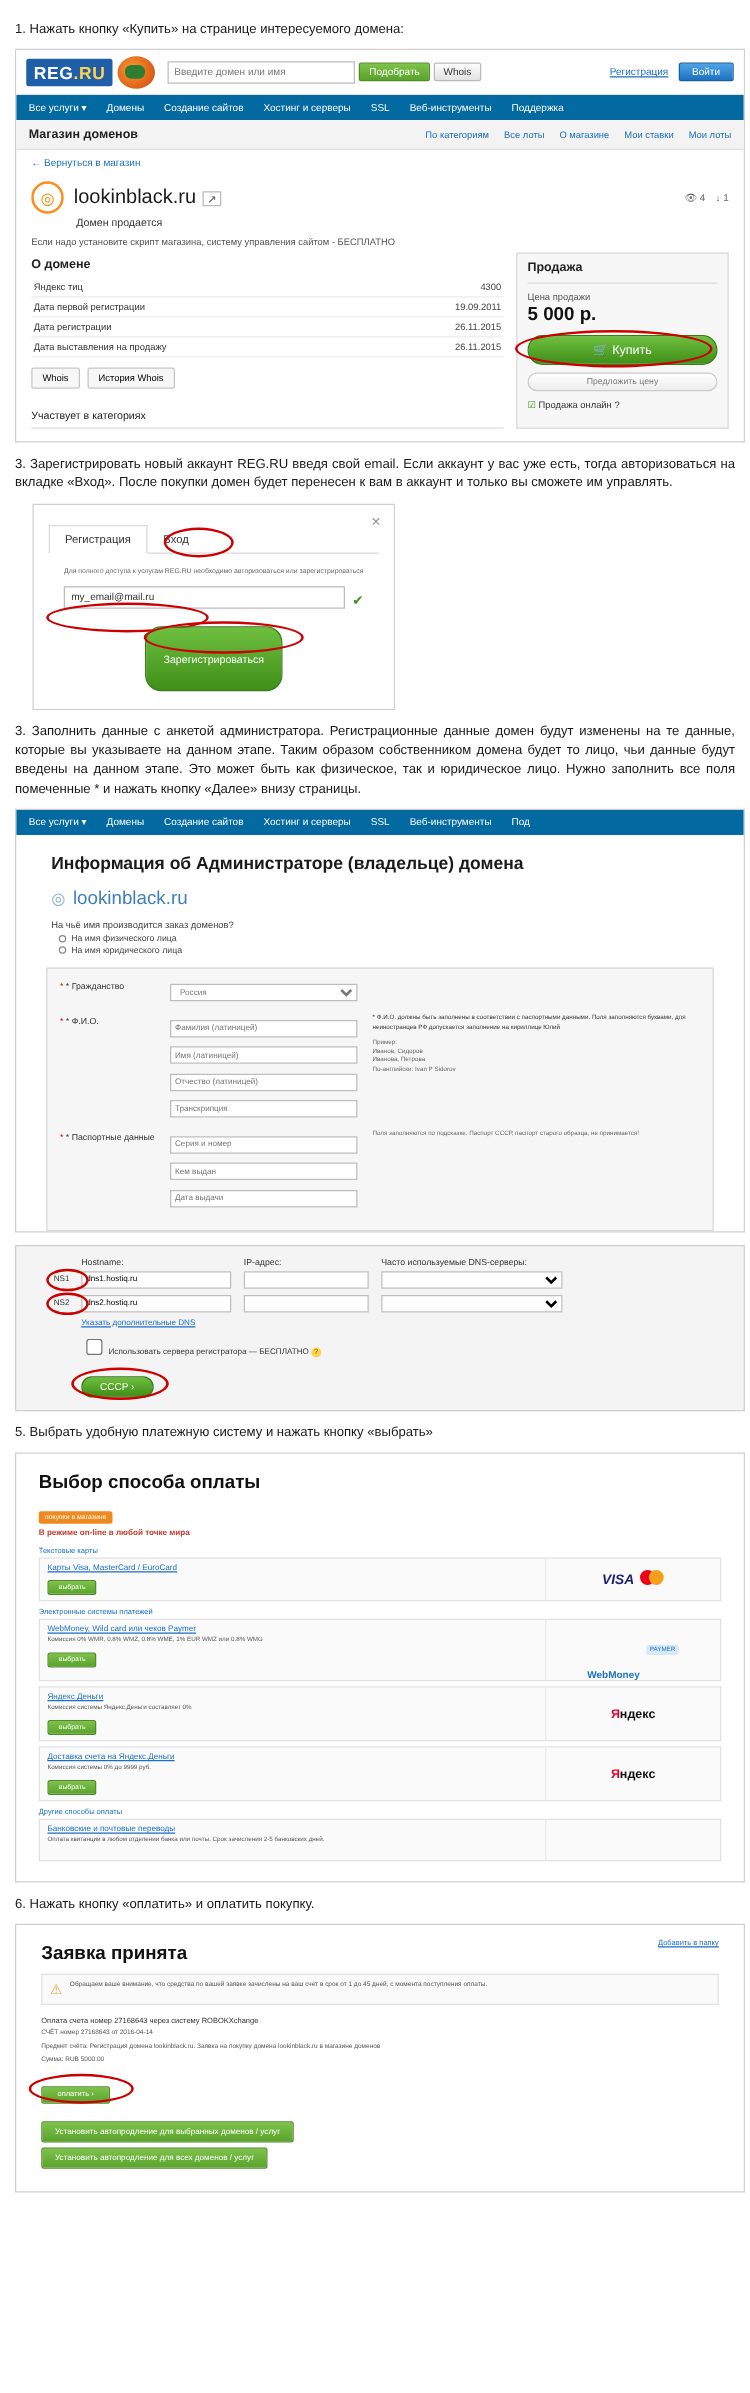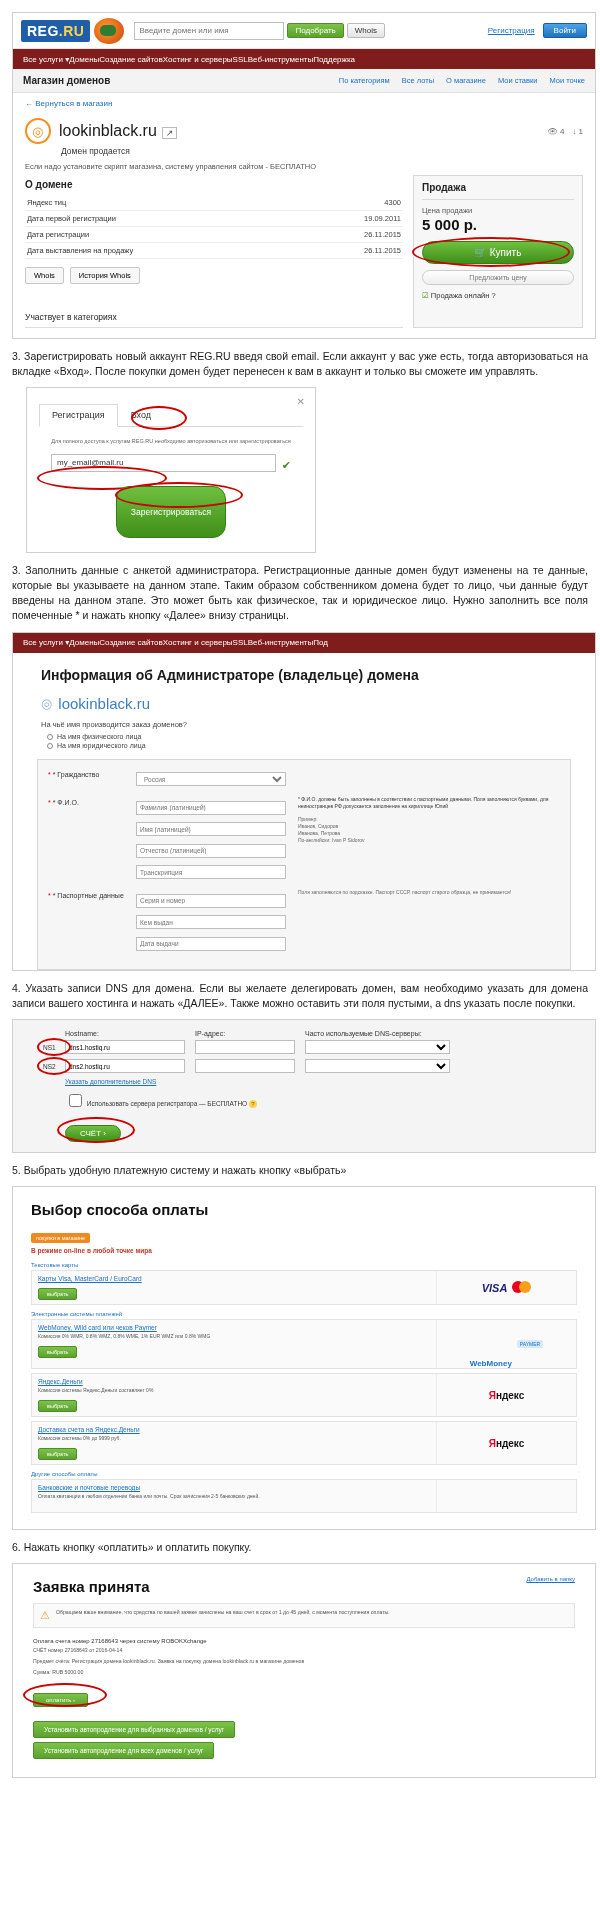--- a/index.html
+++ b/index.html
@@ -66,22 +66,22 @@
     background: linear-gradient(#fdfdfd,#e2e2e2); color: #333; border: 1px solid #bbb;
     font-size: 8px; padding: 2px 7px; margin-left: 3px; border-radius: 2px; cursor: pointer;
   }
   .top-right { margin-left: auto; display: flex; align-items: center; gap: 8px; }
   .link-blue { color: #1a6fc4; font-size: 8px; text-decoration: underline; cursor: pointer; }
   .btn-blue {
     background: linear-gradient(#4ea3e8,#1f72c0); color: #fff; border: 1px solid #1a5e9e;
     font-size: 8px; padding: 2px 10px; border-radius: 2px; cursor: pointer;
   }
   .navbar {
-    background: #7f1d1d; height: 20px; display: flex; align-items: center;
-    padding: 0 10px; 
+    background: #0369a1; height: 20px; display: flex; align-items: center;
+    padding: 0 10px; gap: 16px;
   }
   .navbar span { color: #fff; font-size: 8px; white-space: nowrap; cursor: pointer; }
   .shopbar {
     height: 24px; background: #f3f3f3; border-bottom: 1px solid #e0e0e0;
     display: flex; align-items: center; padding: 0 10px;
   }
   .shopbar .title { font-size: 10px; font-weight: bold; color: #222; }
   .shopbar .links { margin-left: auto; display: flex; gap: 12px; }
   .shopbar .links span { font-size: 7.5px; color: #1a6fc4; cursor: pointer; }
   .backrow { padding: 6px 12px; font-size: 8px; color: #1a6fc4; }
@@ -97,21 +97,21 @@
   .dsell { font-size: 8.5px; color: #333; padding: 2px 12px 0 48px; }
   .dnote { font-size: 7.5px; color: #555; padding: 6px 12px 4px 12px; }
   .s1-body { display: flex; padding: 0 12px 10px 12px; gap: 10px; }
   .s1-left { flex: 1; }
   .s1-left h4 { font-size: 10px; margin: 4px 0 5px 0; color: #222; }
   table.info { width: 100%; border-collapse: collapse; font-size: 7.5px; color: #333; }
   table.info td { border-bottom: 1px solid #ececec; padding: 3px 2px; }
   table.info td.v { text-align: right; color: #444; width: 72px; }
   .pillrow { margin-top: 8px; display: flex; gap: 6px; }
   .pill { border: 1px solid #c6c6c6; background: #f7f7f7; font-size: 7.5px; padding: 3px 8px; border-radius: 2px; cursor: pointer; }
-  .catline { margin-top: 28px; font-size: 8.5px; color: #222; border-bottom: 1px solid #ddd; padding-bottom: 5px; }
+  .catline { margin-top: 16px; font-size: 8.5px; color: #222; border-bottom: 1px solid #ddd; padding-bottom: 5px; }
   .s1-right { width: 170px; border: 1px solid #d8d8d8; background: #f7f7f7; }
   .s1-right .hd { font-size: 10px; font-weight: bold; padding: 6px 8px 0 8px; color: #222; }
   .s1-right .hr { height: 1px; background: #dadada; margin: 6px 8px; }
   .s1-right .lbl { font-size: 7.5px; color: #555; padding: 0 8px; }
   .s1-right .price { font-size: 15px; font-weight: bold; color: #111; padding: 1px 8px 8px 8px; }
   .buy-wrap { padding: 0 8px 6px 8px; position: relative; }
   .btn-buy {
     display: block; width: 100%; text-align: center; color: #fff; font-size: 10px;
     background: linear-gradient(#6fbf3f,#3f8f19); border: 1px solid #377d16;
     border-radius: 14px; padding: 5px 0; cursor: pointer;
@@ -242,20 +242,21 @@
   .s6 .btn-wide {
     display: block; margin: 4px 20px; background: linear-gradient(#7ec24a,#5aa32c); color: #fff;
     border: 1px solid #4d8f25; border-radius: 2px; font-size: 6.5px; padding: 4px 10px; text-align: left; cursor: pointer;
   }
 </style>
 </head>
 <body>
 
 <div class="page">
 
+  <div class="step-text">1. Нажать кнопку «Купить» на странице интересуемого домена:</div>
 
   <div class="shot s1">
     <div class="topbar">
       <span class="logo"><span>REG</span><span class="dot">.RU</span></span>
       <span class="mascot"></span>
       <span class="searchbox">
         <input placeholder="Введите домен или имя" style="">
         <button class="btn-green">Подобрать</button>
         <button class="btn-grey">Whois</button>
       </span>
@@ -273,21 +274,21 @@
       <span>Веб-инструменты</span>
       <span>Поддержка</span>
     </div>
     <div class="shopbar">
       <span class="title">Магазин доменов</span>
       <span class="links">
         <span>По категориям</span>
         <span>Все лоты</span>
         <span>О магазине</span>
         <span>Мои ставки</span>
-        <span>Мои точке</span>
+        <span>Мои лоты</span>
       </span>
     </div>
     <div class="backrow">← Вернуться в магазин</div>
     <div class="domain-head">
       <span class="dcircle">◎</span>
       <span class="dname"><span>lookinblack.ru</span><span class="arrow">↗</span></span>
       <span class="dstat">
         <span>👁 4</span>
         <span>↓ 1</span>
       </span>
@@ -409,21 +410,20 @@
         <div class="ctrl">
           <input placeholder="Серия и номер" style="">
           <input placeholder="Кем выдан" style="">
           <input placeholder="Дата выдачи" style="">
         </div>
         <div class="hint2">Поля заполняются по подсказке. Паспорт СССР, паспорт старого образца, не принимается!</div>
       </div>
     </div>
   </div>
 
-  <div class="step-text">4. Указать записи DNS для домена. Если вы желаете делегировать домен, вам необходимо указать для домена записи вашего хостинга и нажать «ДАЛЕЕ». Также можно оставить эти поля пустыми, а dns указать после покупки.</div>
 
   <div class="shot s4">
     <div class="inner">
       <div class="hdrow">
         <span class="c1">Hostname:</span>
         <span class="c2">IP-адрес:</span>
         <span class="c3">Часто используемые DNS-серверы:</span>
       </div>
       <div class="dnsrow" style="position:relative;">
         <span class="tag">NS1</span>
@@ -439,21 +439,21 @@
         <select><option></option></select>
         <span class="ellipse" style="left:-6px; top:-2px; width:34px; height:18px;"></span>
       </div>
       <div class="addlink">Указать дополнительные DNS</div>
       <div class="chk">
         <input type="checkbox" style="">
         <span>Использовать сервера регистратора — БЕСПЛАТНО</span>
         <span class="q">?</span>
       </div>
       <div class="next-wrap">
-        <button class="btn-next">СЧЁТ  ›</button>
+        <button class="btn-next">СССР  ›</button>
         <span class="ellipse" style="left:-8px; top:-5px; width:78px; height:26px;"></span>
       </div>
     </div>
   </div>
 
   <div class="step-text">5. Выбрать удобную платежную систему и нажать кнопку «выбрать»</div>
 
   <div class="shot s5">
     <h2>Выбор способа оплаты</h2>
     <div class="badge-row"><span class="orange-badge">покупки в магазине</span></div>

